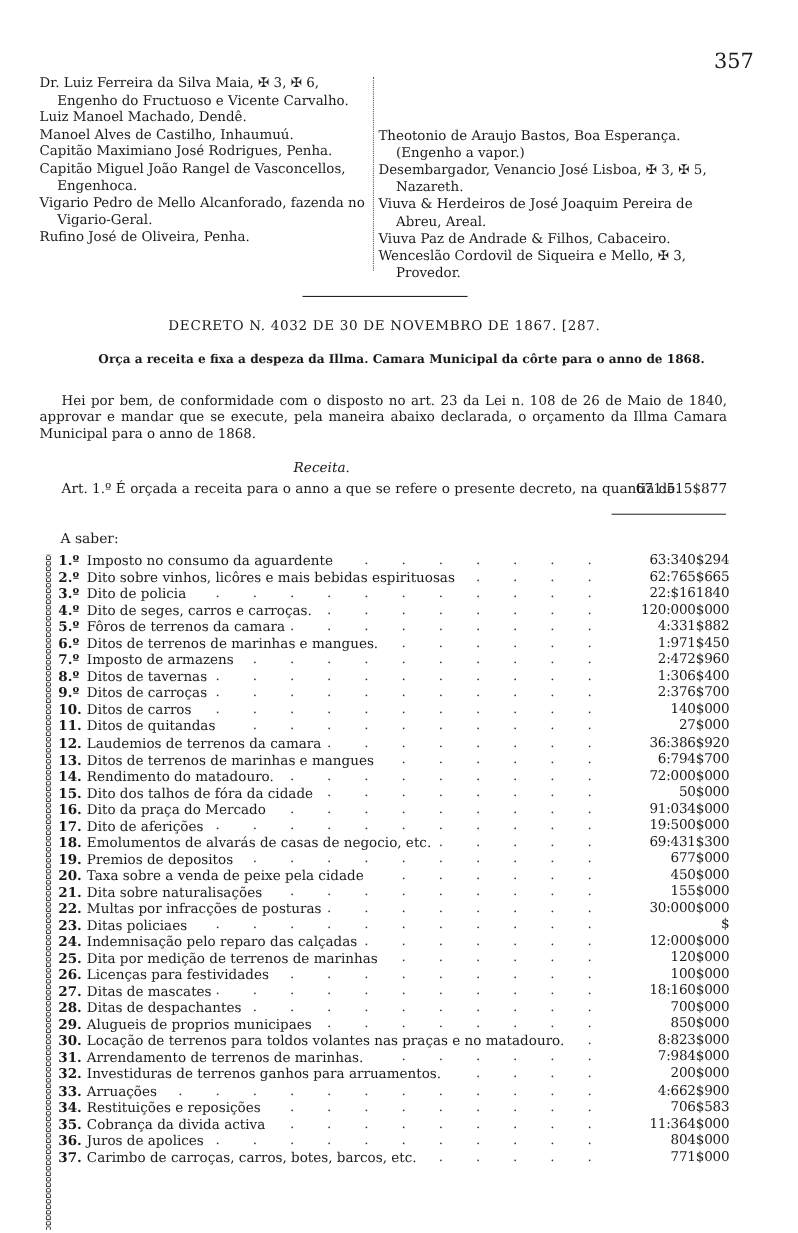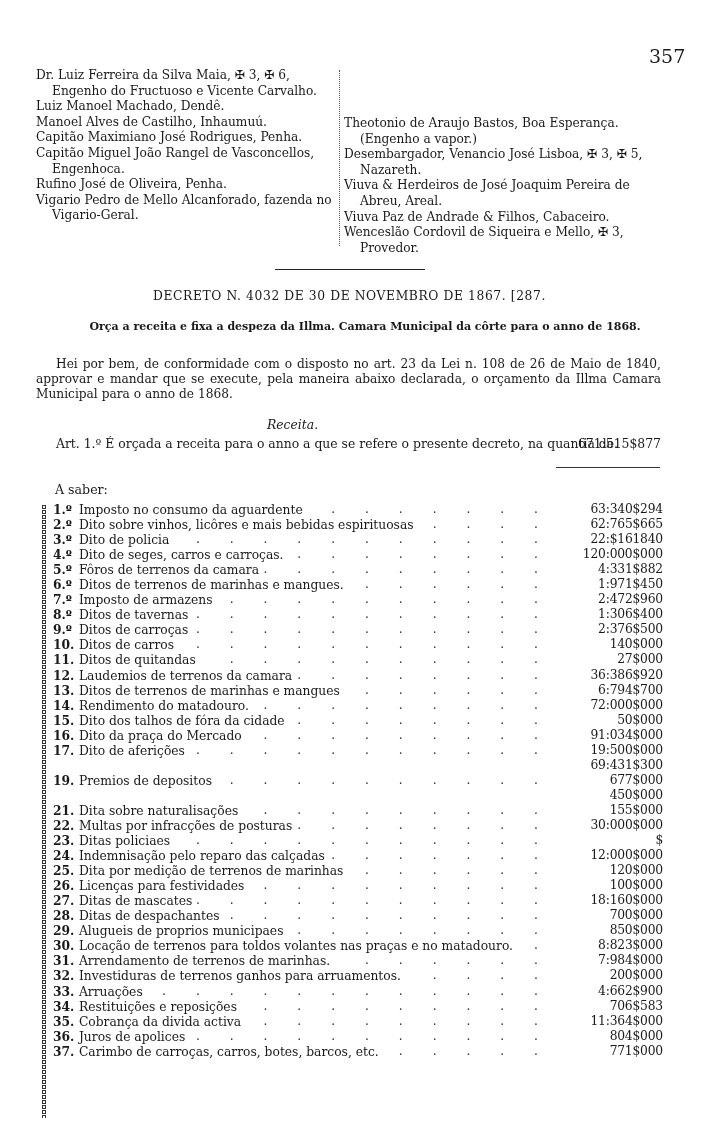--- a/index.html
+++ b/index.html
@@ -62,22 +62,22 @@
     <span class="page-number">357</span>
   </div>
 
   <div class="two-col">
     <div class="col col-left">
       <div class="entry wrap">Dr. Luiz Ferreira da Silva Maia, ✠ 3, ✠ 6, Engenho do Fructuoso e Vicente Carvalho.</div>
       <div class="entry">Luiz Manoel Machado, Dendê.</div>
       <div class="entry">Manoel Alves de Castilho, Inhaumuú.</div>
       <div class="entry">Capitão Maximiano José Rodrigues, Penha.</div>
       <div class="entry wrap">Capitão Miguel João Rangel de Vasconcellos, Engenhoca.</div>
+      <div class="entry wrap">Vigario Pedro de Mello Alcanforado, fazenda no Vigario-Geral.</div>
       <div class="entry">Rufino José de Oliveira, Penha.</div>
-      <div class="entry wrap">Vigario Pedro de Mello Alcanforado, fazenda no Vigario-Geral.</div>
     </div>
     <div class="col-divider"></div>
     <div class="col col-right">
       <div class="entry wrap">Theotonio de Araujo Bastos, Boa Esperança. (Engenho a vapor.)</div>
       <div class="entry wrap">Desembargador, Venancio José Lisboa, ✠ 3, ✠ 5, Nazareth.</div>
       <div class="entry wrap">Viuva &amp; Herdeiros de José Joaquim Pereira de Abreu, Areal.</div>
       <div class="entry">Viuva Paz de Andrade &amp; Filhos, Cabaceiro.</div>
       <div class="entry wrap">Wenceslão Cordovil de Siqueira e Mello, ✠ 3, Provedor.</div>
     </div>
   </div>
@@ -156,21 +156,21 @@
       <span class="item-text"><span class="item-num">8.º</span> <span class="item-label">Ditos de tavernas</span></span>
       <span class="dots">. . . . . . . . . . . . . . . . . . . . . . . . . .</span>
     </div>
     <span class="item-value">1:306$400</span>
   </div>
       <div class="item">
     <div class="item-leader">
       <span class="item-text"><span class="item-num">9.º</span> <span class="item-label">Ditos de carroças</span></span>
       <span class="dots">. . . . . . . . . . . . . . . . . . . . . . . . . .</span>
     </div>
-    <span class="item-value">2:376$500</span>
+    <span class="item-value">2:376$700</span>
   </div>
       <div class="item">
     <div class="item-leader">
       <span class="item-text"><span class="item-num">10.</span> <span class="item-label">Ditos de carros</span></span>
       <span class="dots">. . . . . . . . . . . . . . . . . . . . . . . . . .</span>
     </div>
     <span class="item-value">140$000</span>
   </div>
       <div class="item">
     <div class="item-leader">
@@ -216,33 +216,35 @@
   </div>
       <div class="item">
     <div class="item-leader">
       <span class="item-text"><span class="item-num">17.</span> <span class="item-label">Dito de aferições</span></span>
       <span class="dots">. . . . . . . . . . . . . . . . . . . . . . . . . .</span>
     </div>
     <span class="item-value">19:500$000</span>
   </div>
       <div class="item">
     <div class="item-leader">
+      <span class="item-text"><span class="item-num">18.</span> <span class="item-label">Emolumentos de alvarás de casas de negocio, etc.</span></span>
       <span class="dots">. . . . . . . . . . . . . . . . . . . . . . . . . .</span>
     </div>
     <span class="item-value">69:431$300</span>
   </div>
       <div class="item">
     <div class="item-leader">
       <span class="item-text"><span class="item-num">19.</span> <span class="item-label">Premios de depositos</span></span>
       <span class="dots">. . . . . . . . . . . . . . . . . . . . . . . . . .</span>
     </div>
     <span class="item-value">677$000</span>
   </div>
       <div class="item">
     <div class="item-leader">
+      <span class="item-text"><span class="item-num">20.</span> <span class="item-label">Taxa sobre a venda de peixe pela cidade</span></span>
       <span class="dots">. . . . . . . . . . . . . . . . . . . . . . . . . .</span>
     </div>
     <span class="item-value">450$000</span>
   </div>
       <div class="item">
     <div class="item-leader">
       <span class="item-text"><span class="item-num">21.</span> <span class="item-label">Dita sobre naturalisações</span></span>
       <span class="dots">. . . . . . . . . . . . . . . . . . . . . . . . . .</span>
     </div>
     <span class="item-value">155$000</span>

